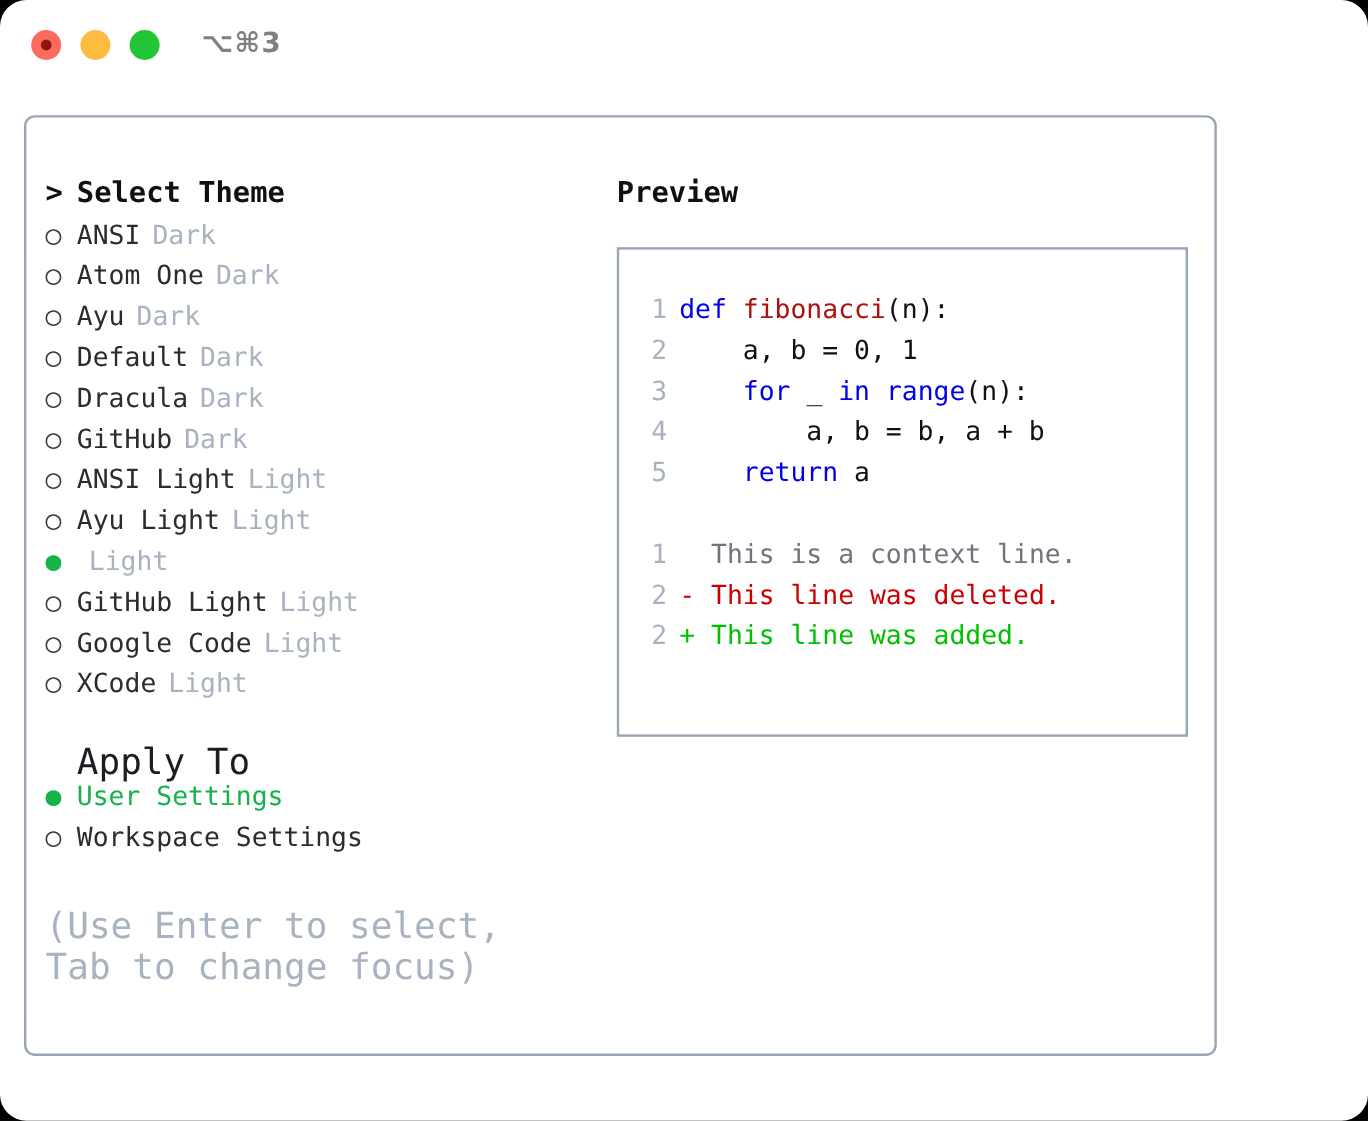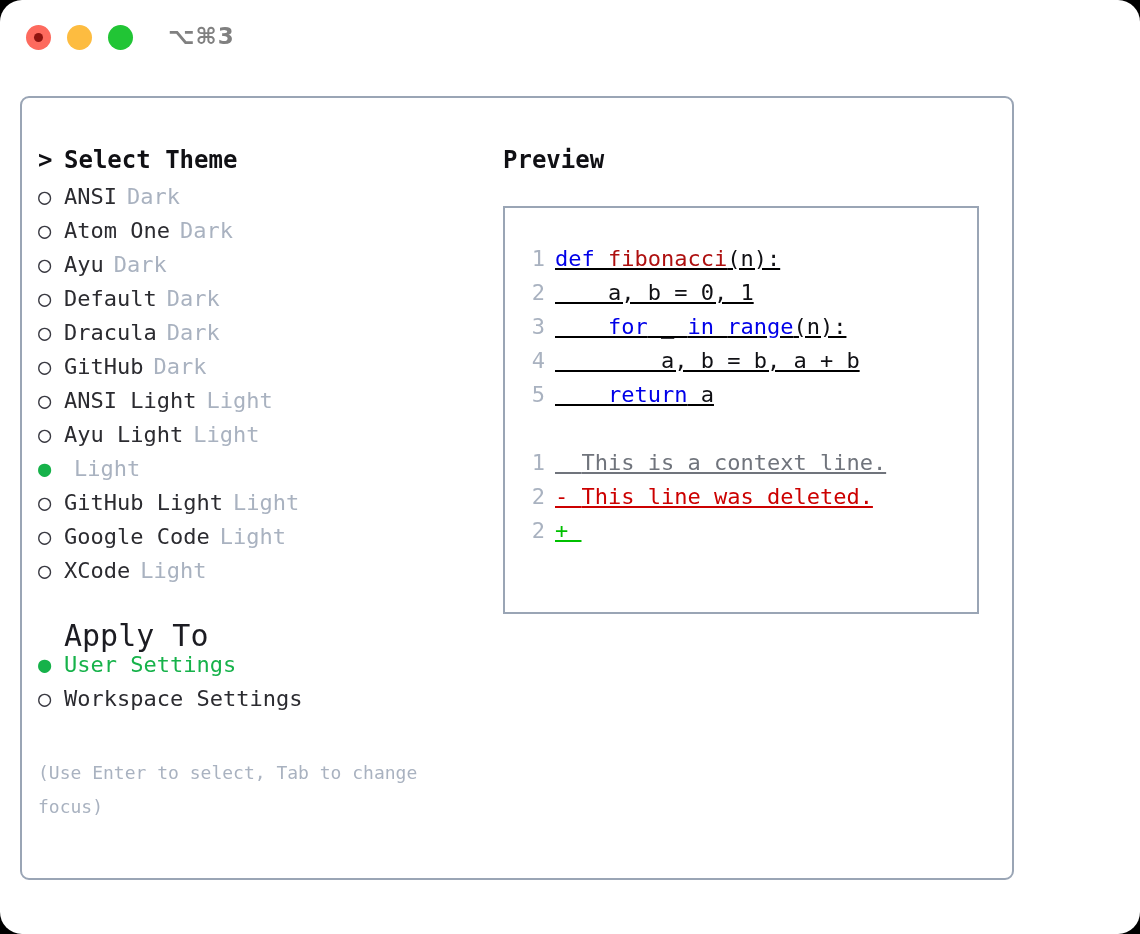--- a/index.html
+++ b/index.html
@@ -138,31 +138,31 @@
     align-items: baseline;
     height: 34px;
     font-size: 30px;
     color: #1c1c22;
     white-space: pre;
   }
   #apply-heading .ind { display:inline-block; width: 26px; flex: 0 0 26px; }
 
   #hint {
     margin-top: 36px;
-    font-size: 18px;
+    font-size: 30px;
     line-height: 34px;
     color: #a9b2c0;
     width: 405px;
     white-space: pre-wrap;
   }
 
   
   #right-pane {
     position: absolute;
-    left: 481px;
+    left: 492px;
     top: 48px;
     width: 496px;
   }
   #preview-title {
     font-size: 24px;
     font-weight: 700;
     color: #101014;
     height: 38px;
   }
   #preview-box {
@@ -182,21 +182,21 @@
     white-space: pre;
   }
   .lineno {
     display: inline-block;
     width: 40px;
     flex: 0 0 40px;
     text-align: right;
     color: #a9b2c0;
     margin-right: 10px;
   }
-  .code-text { white-space: pre; text-decoration: underline; }
+  .code-text { white-space: pre; }
   .kw  { color: #0000e8; }
   .fn  { color: #ae1010; }
   .pl  { color: #101014; }
   .ctx { color: #70747c; text-align: right; }
   .del { color: #cc0000; }
   .add { color: #00c000; }
   .blank-line { height: 34px; }
 </style>
 </head>
 <body>
@@ -260,19 +260,19 @@
             <div class="code-line"><span class="lineno">1</span><span class="code-text"><span class="kw">def </span><span class="fn">fibonacci</span><span class="pl">(n):</span></span></div>
             <div class="code-line"><span class="lineno">2</span><span class="code-text"><span class="pl">    a, b = 0, 1</span></span></div>
             <div class="code-line"><span class="lineno">3</span><span class="code-text"><span class="pl">    </span><span class="kw">for</span><span class="pl"> _ </span><span class="kw">in</span><span class="pl"> </span><span class="kw">range</span><span class="pl">(n):</span></span></div>
             <div class="code-line"><span class="lineno">4</span><span class="code-text"><span class="pl">        a, b = b, a + b</span></span></div>
             <div class="code-line"><span class="lineno">5</span><span class="code-text"><span class="pl">    </span><span class="kw">return</span><span class="pl"> a</span></span></div>
           </div>
         <div class="blank-line"></div>
         <div id="diff-block">
             <div class="code-line"><span class="lineno">1</span><span class="code-text ctx">  </span><span class="code-text ctx">This is a context line.</span></div>
             <div class="code-line"><span class="lineno">2</span><span class="code-text del">- </span><span class="code-text del">This line was deleted.</span></div>
-            <div class="code-line"><span class="lineno">2</span><span class="code-text add">+ </span></div>
+            <div class="code-line"><span class="lineno">2</span><span class="code-text add">+ </span><span class="code-text add">This line was added.</span></div>
           </div>
       </div>
     </div>
 
   </div>
 </div>
 
 </body></html>

